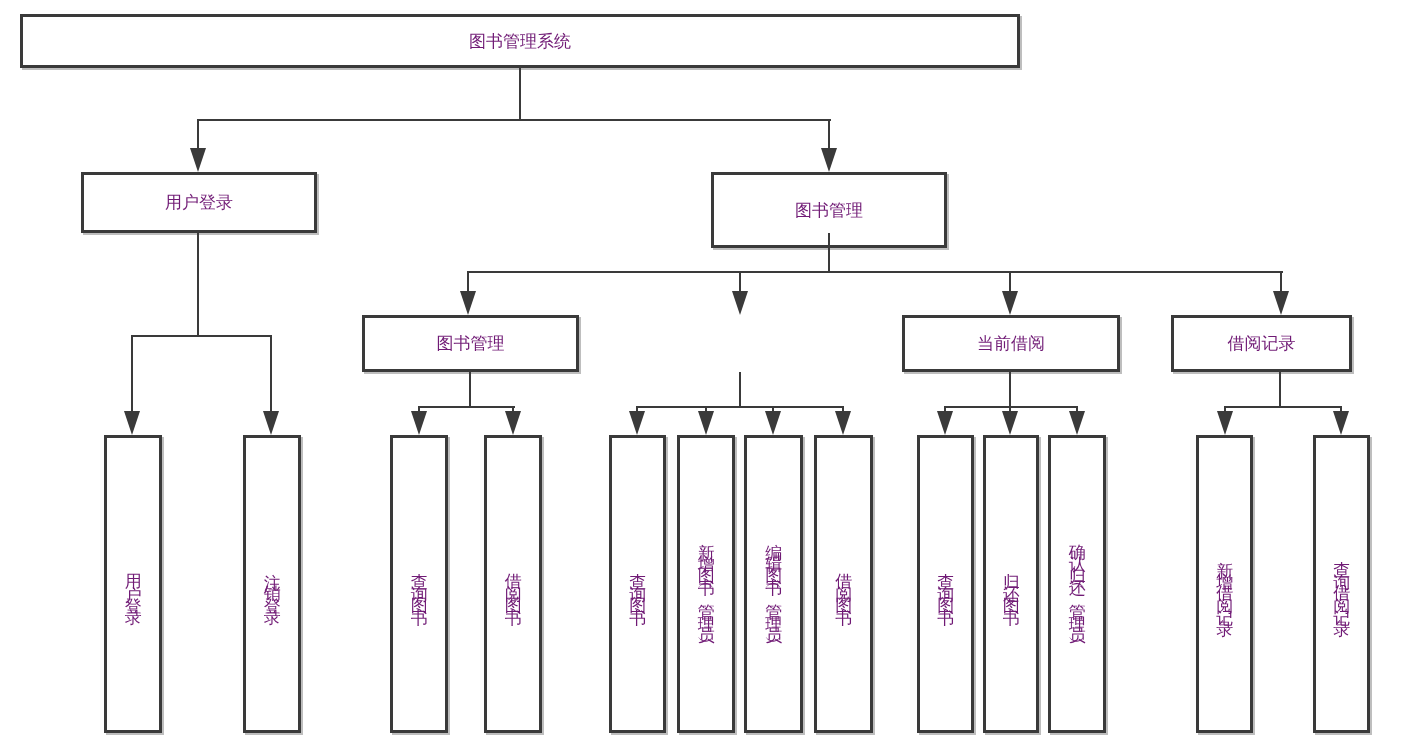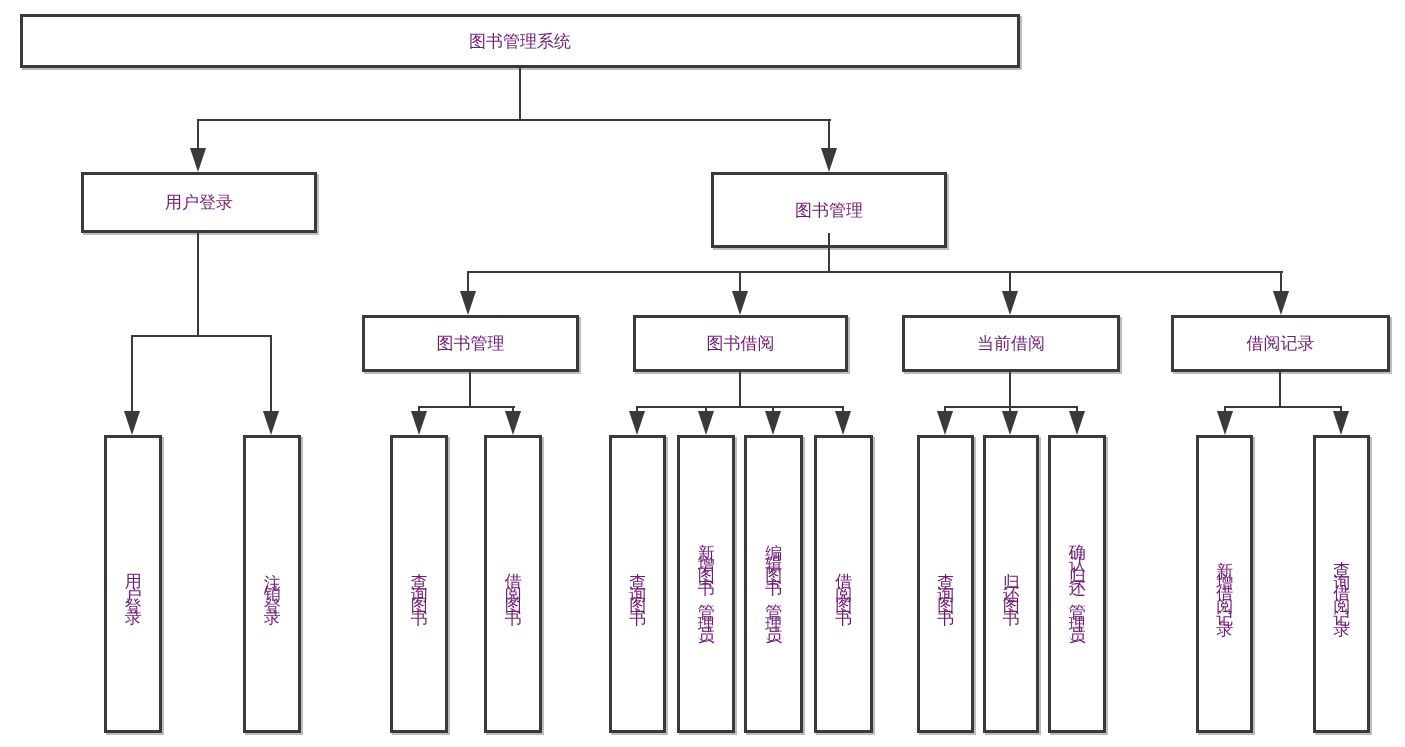--- a/index.html
+++ b/index.html
@@ -43,21 +43,21 @@
     border-top: 24px solid #3a3a3a;
   }
   
   .n-root { left: 20px;  top: 14px;  width: 1000px; height: 54px; }
   .n-l2a  { left: 81px;  top: 172px; width: 236px;  height: 61px; }
   .n-l2b  { left: 711px; top: 172px; width: 236px;  height: 76px; }
   .n-l3   { top: 315px;  height: 57px; }
   .n-l3a  { left: 362px;  width: 217px; }
   .n-l3b  { left: 633px;  width: 215px; }
   .n-l3c  { left: 902px;  width: 218px; }
-  .n-l3d  { left: 1171px; width: 219px; }
+  .n-l3d  { left: 1171px; width: 181px; }
   .n-l4   { top: 435px; height: 298px; }
   .g1c1 { left: 104px;  width: 58px; }
   .g1c2 { left: 243px;  width: 58px; }
   .g2c1 { left: 390px;  width: 58px; }
   .g2c2 { left: 484px;  width: 58px; }
   .g3c1 { left: 609px;  width: 57px; }
   .g3c2 { left: 677px;  width: 58px; }
   .g3c3 { left: 744px;  width: 59px; }
   .g3c4 { left: 814px;  width: 59px; }
   .g4c1 { left: 917px;  width: 57px; }
@@ -86,23 +86,20 @@
   <div class="node n-l2a">
     <span class="label">用户登录</span>
   </div>
   <div class="node n-l2b">
     <span class="label">图书管理</span>
   </div>
 
   <div class="node n-l3 n-l3a">
     <span class="label">图书管理</span>
   </div>
-  <div class="node n-l3 n-l3b">
-    <span class="label">图书借阅</span>
-  </div>
   <div class="node n-l3 n-l3c">
     <span class="label">当前借阅</span>
   </div>
   <div class="node n-l3 n-l3d">
     <span class="label">借阅记录</span>
   </div>
 
   <div class="node n-l4 g1c1">
     <span class="label vtext">用户登录</span>
   </div>

